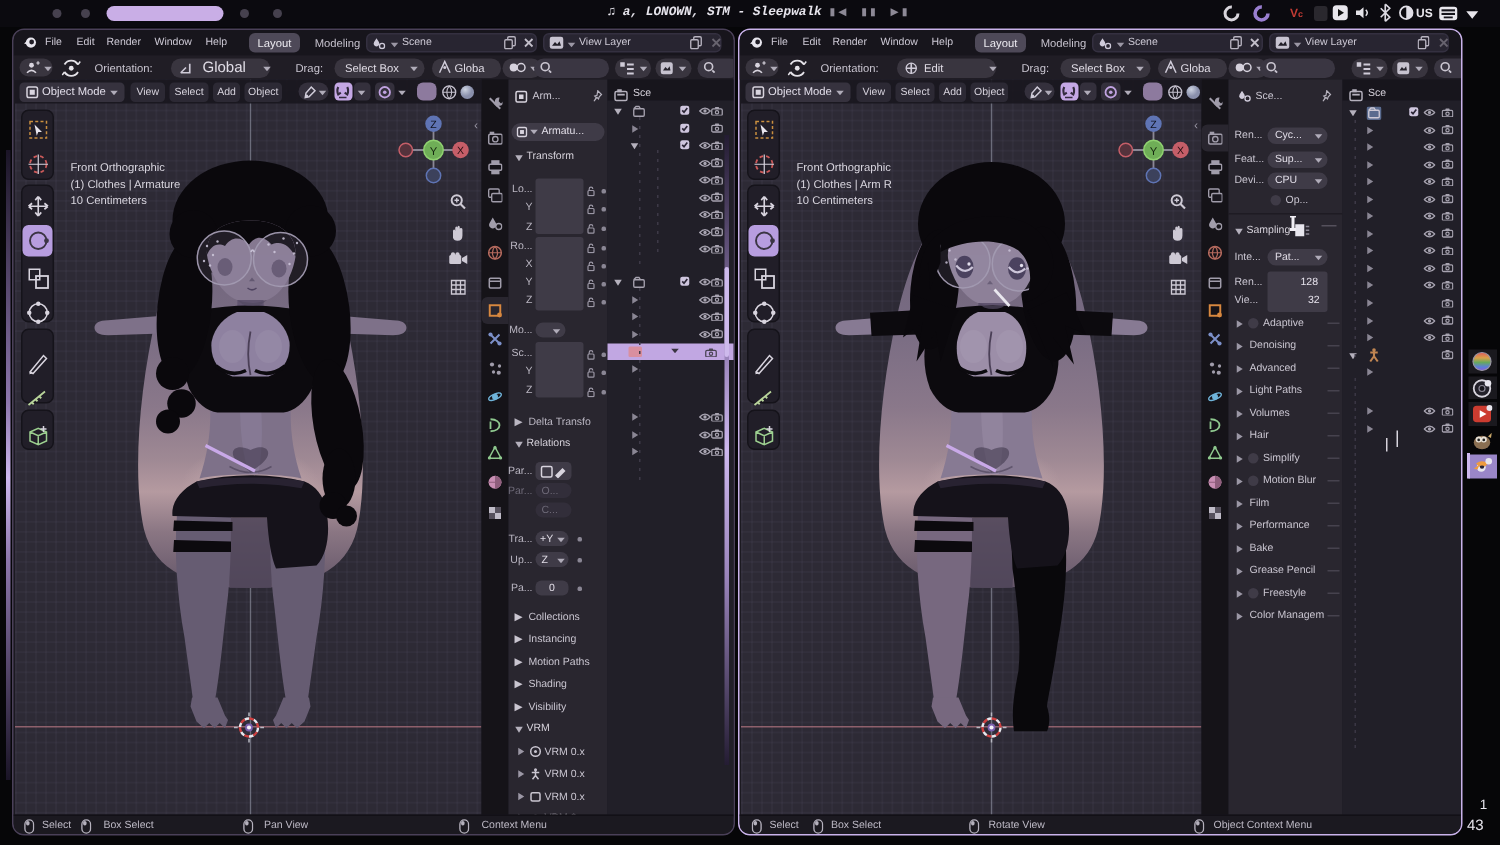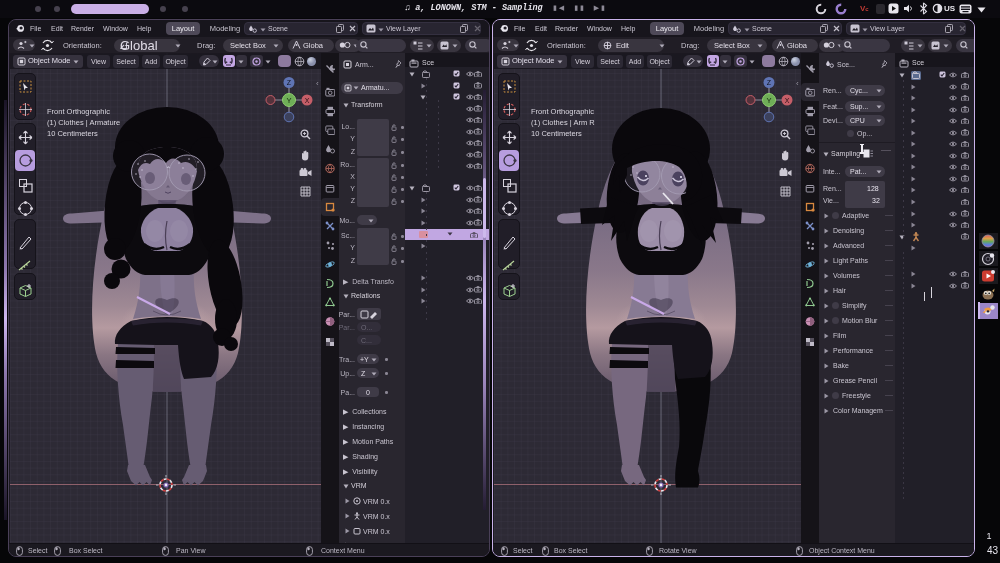--- a/index.html
+++ b/index.html
@@ -25,21 +25,21 @@
 .pfield{position:absolute;background:#3f3b47;border-radius:2px}
 .pdd{position:absolute;background:#3f3b47;border-radius:6px;color:#dcd8e2;font-size:7px}
 .sb-item{position:absolute;color:#bdb9c5;font-size:7px;line-height:13px}
 </style></head><body>
 <div class="a" style="left:0;top:0;width:1000px;height:18px;background:#0b0a0f"></div>
 <div class="a" style="left:35px;top:6px;width:6px;height:6px;border-radius:50%;background:#46414e"></div>
 <div class="a" style="left:54px;top:6px;width:6px;height:6px;border-radius:50%;background:#46414e"></div>
 <div class="a" style="left:71px;top:4px;width:78px;height:10px;border-radius:5px;background:#c9aee6"></div>
 <div class="a" style="left:160px;top:6px;width:6px;height:6px;border-radius:50%;background:#46414e"></div>
 <div class="a" style="left:182px;top:6px;width:6px;height:6px;border-radius:50%;background:#46414e"></div>
-<div class="a" style="left:405px;top:3px;color:#e6e4ec;font-family:'Liberation Mono',monospace;font-size:8.5px;font-weight:bold;font-style:italic;letter-spacing:0px">♫ a, LONOWN, STM - Sampling</div>
+<div class="a" style="left:405px;top:3px;color:#e6e4ec;font-family:'Liberation Mono',monospace;font-size:8.5px;font-weight:bold;font-style:italic;letter-spacing:0px">♫ a, LONOWN, STM - Sleepwalk</div>
 <div class="a" style="left:553px;top:4px;color:#8d8996;font-size:7px;letter-spacing:2px">▮◀&nbsp; ▮▮ &nbsp;▶▮</div>
 <svg class="a" style="left:815px;top:3px" width="12" height="12" viewBox="0 0 12 12">
     <circle cx="6" cy="6" r="4.3" fill="none" stroke="#d8d5dc" stroke-width="2" stroke-dasharray="20 7"></circle>
   </svg>
 <svg class="a" style="left:835px;top:3px" width="12" height="12" viewBox="0 0 12 12">
     <circle cx="6" cy="6" r="4.3" fill="none" stroke="#9a7fd0" stroke-width="2.4" stroke-dasharray="20 7"></circle>
   </svg>
 <div class="a" style="left:860px;top:4px;color:#c23b34;font-size:8px;font-weight:bold">V<span style="font-size:6px">c</span></div>
 <div class="a" style="left:876px;top:4px;width:9px;height:10px;background:#2a282e;border-radius:2px"></div>
 <svg class="a" style="left:888px;top:3px" width="11" height="11" viewBox="0 0 11 11">
@@ -129,21 +129,21 @@
         <path d="M2 4 A5.2 5.2 0 0 1 11 4" stroke="#e4e2e8" fill="none" stroke-width="1.2"></path>
         <path d="M11 9 A5.2 5.2 0 0 1 2 9" stroke="#e4e2e8" fill="none" stroke-width="1.2"></path>
         <path d="M11 4 l-2 -1.8 M11 4 l1.5 -2 M2 9 l2 1.8 M2 9 l-1.5 2" stroke="#e4e2e8" stroke-width="1" fill="none"></path>
       </svg>
       <div class="t" style="left:54px;top:4.5px;font-size:7.5px;color:#c9c5d0">Orientation:</div>
       <div class="dd" style="left:105px;top:1.5px;width:66px;height:13px"></div>
       <svg class="a" style="left:110px;top:4px" width="9" height="9" viewBox="0 0 9 9">
         <path d="M1.5 7.5 L7.5 7.5 L7.5 1.5" stroke="#cfcbd8" stroke-width="1.1" fill="none"></path>
         <path d="M1.5 7.5 L5 4" stroke="#cfcbd8" stroke-width="1.1"></path>
       </svg>
-      <div class="t" style="left:111px;top:4.5px;font-size:13px;color:#e0dce6">Global</div>
+      <div class="t" style="left:126px;top:4.5px;font-size:10px;color:#e0dce6">Global</div>
       <svg class="a" style="left:166px;top:7px" width="6" height="4" viewBox="0 0 6 4">
         <path d="M0.5 0.5 L5.5 0.5 L3 3.5 Z" fill="#b0acb9"></path>
       </svg>
       <div class="t" style="left:188px;top:4.5px;font-size:7.5px;color:#c9c5d0">Drag:</div>
       <div class="dd" style="left:214px;top:1.5px;width:60px;height:13px"></div>
       <div class="t" style="left:221px;top:4.5px;font-size:7.5px;color:#e0dce6">Select Box</div>
       <svg class="a" style="left:264px;top:7px" width="6" height="4" viewBox="0 0 6 4">
         <path d="M0.5 0.5 L5.5 0.5 L3 3.5 Z" fill="#b0acb9"></path>
       </svg>
       <div class="dd" style="left:279px;top:1.5px;width:46px;height:13px"></div>
@@ -1706,12 +1706,12 @@
     <path d="M1.5 8.5 L5.5 5.5 L4 9 Z" fill="#ef9b3f"></path>
     <path d="M3 5 Q7 2 11 5 L9 7 Q7 5.5 5 7 Z" fill="#ef9b3f"></path>
     <circle cx="11.5" cy="3.5" r="2.2" fill="#e8e6ee"></circle>
   </svg>
 <div class="a" style="left:978px;top:302px;width:1.5px;height:17px;background:#cdb7ee"></div>
 <div class="a" style="left:861px;top:144px;width:1.5px;height:9px;background:#f0eef4"></div>
 <div class="a" style="left:859.5px;top:143.5px;width:4.5px;height:1.5px;background:#f0eef4"></div>
 <div class="a" style="left:859.5px;top:152px;width:4.5px;height:1.5px;background:#f0eef4"></div>
 <div class="a" style="left:930.5px;top:287px;width:1.5px;height:11px;background:#d8d5de"></div>
 <div class="a" style="left:981px;top:531px;width:16px;text-align:center;color:#e8e6ee;font-size:9px;line-height:10px">1</div>
-<div class="a" style="left:978px;top:545px;width:20px;text-align:right;color:#e8e6ee;font-size:10px;line-height:11px">43</div>
+<div class="a" style="left:978px;top:545px;width:20px;text-align:left;color:#e8e6ee;font-size:10px;line-height:11px">43</div>
 </body></html>

